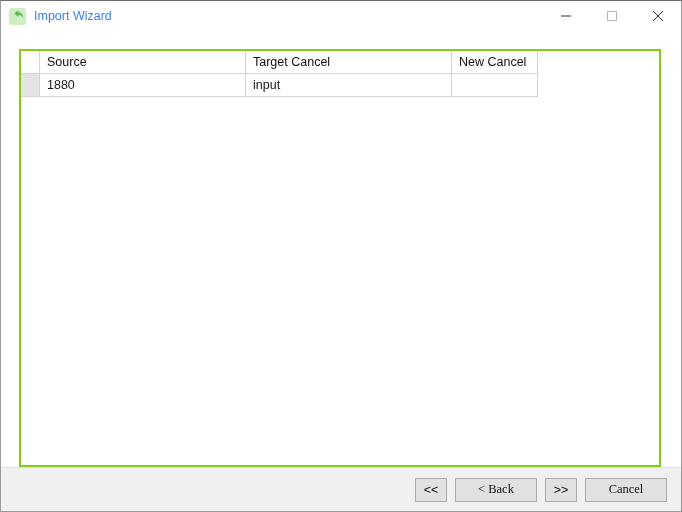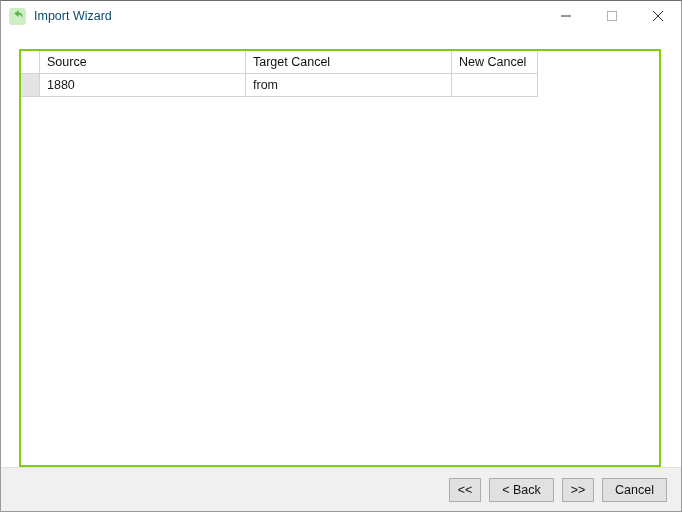--- a/index.html
+++ b/index.html
@@ -42,21 +42,21 @@
     margin-left: 8px;
     border-radius: 3px;
     background: #cdeec3;
     position: relative;
     flex: 0 0 17px;
   }
   .app-icon svg { display:block; position:absolute; left:1px; top:1px; }
   .title-text {
     margin-left: 8px;
     font-size: 12.5px;
-    color: #0c4a6e;
+    color: #3b82f6;
     line-height: 30px;
     white-space: nowrap;
   }
   .win-controls {
     position: absolute;
     right: 0; top: 0;
     height: 30px;
     display: flex;
   }
   .win-btn {
@@ -139,21 +139,21 @@
     color: #111111;
     height: 24px;
     box-sizing: border-box;
     display: inline-flex;
     align-items: center;
     justify-content: center;
     padding: 0;
     cursor: default;
   }
   .btn-narrow { width: 32px; }
-  .btn-wide   { width: 65px; }
+  .btn-wide   { width: 82px; font-family: Liberation Serif, serif; }
   .btn-default {
     border: 2px solid #0078d7;
     background: #e1e1e1;
   }
 </style>
 </head>
 <body>
 
 <div class="window">
 
@@ -193,21 +193,21 @@
           <th class="col-sel rowsel-head"></th>
           <th class="col-source">Source</th>
           <th class="col-target">Target Cancel</th>
           <th class="col-new">New Cancel</th>
         </tr>
       </thead>
       <tbody>
         <tr>
           <td class="col-sel rowsel"></td>
           <td class="col-source">1880</td>
-          <td class="col-target">from</td>
+          <td class="col-target">input</td>
           <td class="col-new"></td>
         </tr>
       </tbody>
     </table>
   </div>
 
   <div class="footer">
     <button class="btn btn-narrow">&lt;&lt;</button>
     <button class="btn btn-wide">&lt; Back</button>
     <button class="btn btn-narrow">&gt;&gt;</button>

